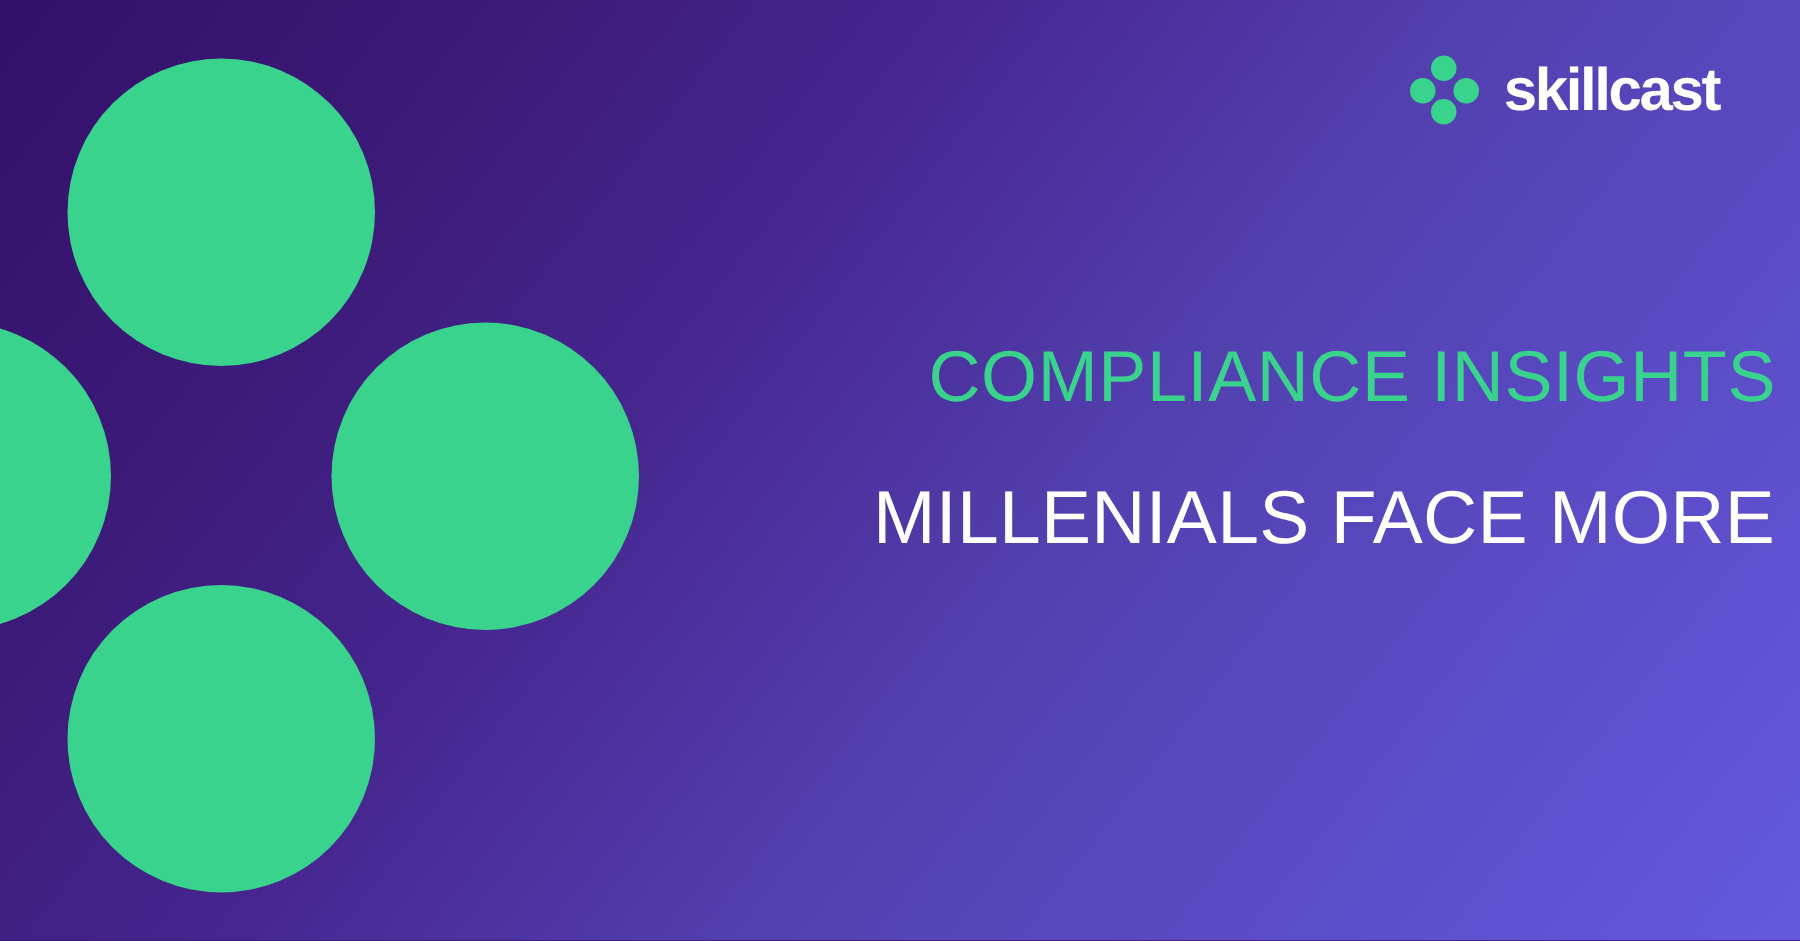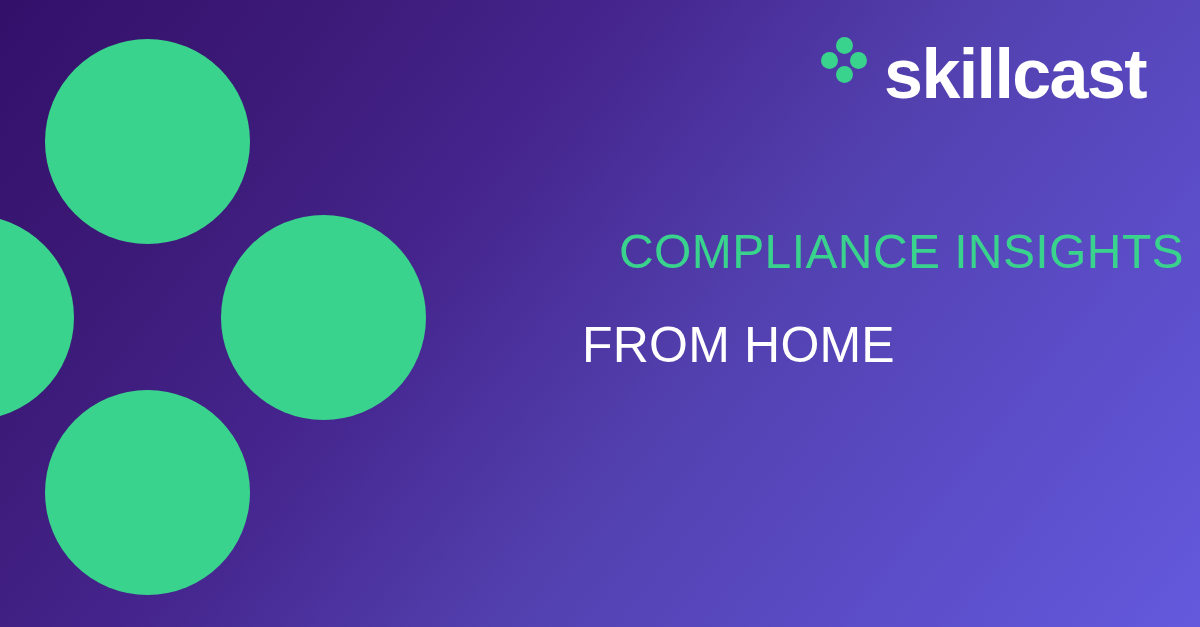--- a/index.html
+++ b/index.html
@@ -68,27 +68,27 @@
     border-radius: 50%;
     background: #3ad38d;
   }
   .logo-dot.d-top    { left: 15.5px; top: 1px;    }
   .logo-dot.d-left   { left: 1px;    top: 15.5px; }
   .logo-dot.d-right  { left: 30px;   top: 15.5px; }
   .logo-dot.d-bottom { left: 15.5px; top: 30px;   }
 
   .logo-wordmark {
     color: #ffffff;
-    font-size: 70px;
+    font-size: 40px;
     font-weight: 700;
     letter-spacing: -1.6px;
     line-height: 1;
     white-space: nowrap;
     position: relative;
-    top: 14px;
+    top: 0;
   }
 
   
   .content {
     position: absolute;
     left: 582px;
     top: 228px;
     width: 580px;
   }
   .eyebrow {
@@ -130,17 +130,17 @@
       <span class="logo-dot d-left"></span>
       <span class="logo-dot d-right"></span>
       <span class="logo-dot d-bottom"></span>
     </div>
     <div class="logo-wordmark">skillcast</div>
   </div>
 
   <div class="content">
     <div class="eyebrow">COMPLIANCE INSIGHTS</div>
     <h1 class="headline">
-      <span class="headline-line">FROM HOME</span>
+      <span class="headline-line">MILLENIALS FACE MORE</span>
     </h1>
   </div>
 
 </div>
 
 </body></html>

